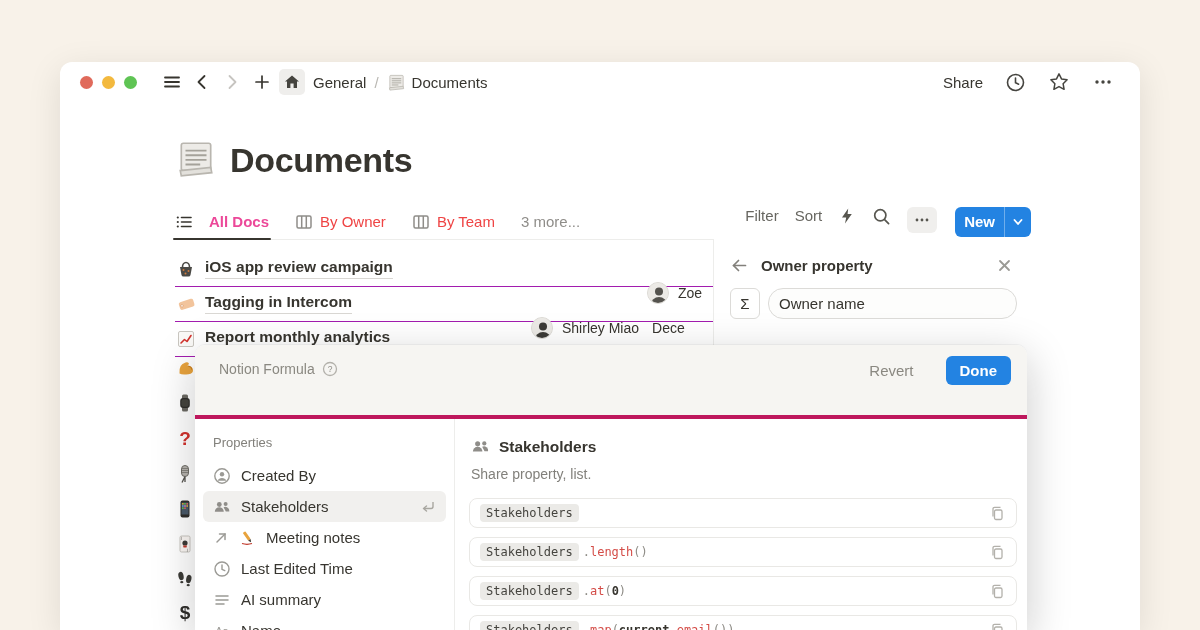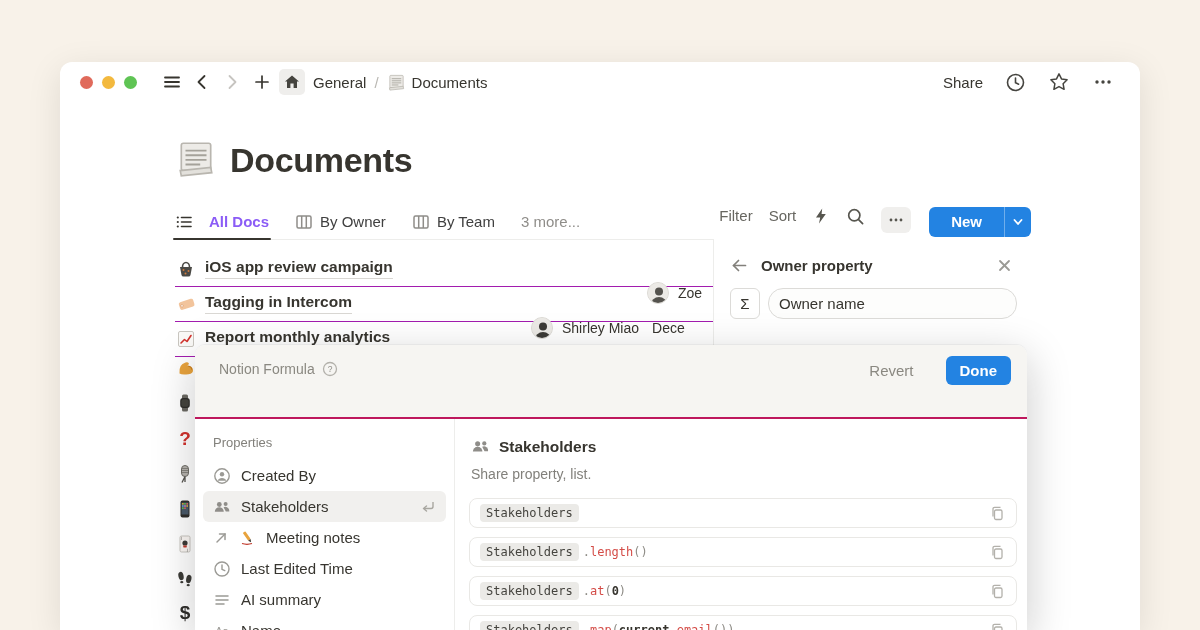--- a/index.html
+++ b/index.html
@@ -26,29 +26,29 @@
   .crumb { display:flex; align-items:center; gap:6px; font-size:15px; margin-left:4px; }
   .crumb .sep { color:#b9b7b2; margin:0 2px; }
   .chrome-right { margin-left:auto; display:flex; align-items:center; gap:22px; }
   .share { font-size:15px; }
   
   .page-title { position:absolute; left:115px; top:76px; display:flex; align-items:flex-end; gap:13px; }
   .page-title h1 { font-size:34px; font-weight:800; letter-spacing:-0.3px; }
   
   .content-head { position:absolute; left:115px; top:142px; width:856px; height:36px; border-bottom:1px solid #ededeb; display:flex; align-items:center; }
   .tabs { display:flex; align-items:center; gap:26px; height:100%; }
-  .tab { display:flex; align-items:center; gap:7px; font-size:15px; color:#404040; height:100%; position:relative; }
-  .tab.active { color:#8b5cf6; font-weight:600;gap:16px; }
+  .tab { display:flex; align-items:center; gap:7px; font-size:15px; color:#ef4444; height:100%; position:relative; }
+  .tab.active { color:#ec4899; font-weight:600;gap:16px; }
   .tab.active::after { content:""; position:absolute; left:-2px; right:-2px; bottom:-1px; height:2px; background:#37352f; border-radius:1px; }
   .tab-more { font-size:15px; color:#8f8d89; margin-left:0; }
   .tools { margin-left:auto; display:flex; align-items:flex-start; gap:16px; }
   .tool-label { font-size:15px; color:#676660; }
   .dots-btn { width:30px; height:26px; background:#f0efed; border-radius:6px; display:flex; align-items:center; justify-content:center; }
   .new-btn { display:flex; align-items:stretch; height:30px; border-radius:6px; overflow:hidden; background:#2383e2; color:#fff; margin-left:2px; }
-  .new-btn .nb-label { display:flex; align-items:center; padding:0 22px; font-size:15px; font-weight:600; }
+  .new-btn .nb-label { display:flex; align-items:center; padding:0 9px; font-size:15px; font-weight:600; }
   .new-btn .nb-div { width:1px; background:rgba(255,255,255,.35); }
   .new-btn .nb-arrow { display:flex; align-items:center; justify-content:center; width:26px; }
   
   .rows { position:absolute; left:115px; top:190px; width:538px; z-index:1; }
   .doc-row { position:relative; height:35px; border-bottom:1px solid #a21caf; }
   .row-icon { position:absolute; left:1px; top:7px; width:20px; height:20px; }
   .row-title { position:absolute; left:30px; top:6px; font-size:15.5px; font-weight:600; border-bottom:1px solid #d9d7d3; padding-bottom:2px; white-space:nowrap; }
   .row-meta { position:absolute; top:6px; display:flex; align-items:center; gap:9px; font-size:14px; white-space:nowrap;margin-top:24px; }
   .row-meta .date { margin-left:4px; }
   .avatar { width:22px; height:22px; border-radius:50%; background:#e9e7e3; overflow:hidden; flex:none; border:1px solid #dddbd6; }
@@ -61,21 +61,21 @@
   .dollar { color:#2f2e2b; font-weight:800; font-size:19px; }
   
   .panel { position:absolute; left:653px; top:177px; width:318px; height:391px; background:#fff; border-left:1px solid #ededeb; z-index:2; }
   .panel-head { display:flex; align-items:center; gap:12px; padding:17px 18px 0 16px; }
   .panel-title { font-size:15px; font-weight:700; flex:1; }
   .sigma-row { display:flex; align-items:center; gap:8px; padding:13px 14px 0 16px; }
   .sigma-box { width:30px; height:31px; border:1px solid #dcdbd8; border-radius:6px; display:flex; align-items:center; justify-content:center; font-size:15px; flex:none; background:#fff; }
   .name-input { flex:1; height:31px; border:1px solid #dcdbd8; border-radius:15px; padding:0 10px; font-size:15px; font-family:"Liberation Sans",sans-serif; color:#37352f; background:#fdfdfc; outline:none; }
   
   .modal { position:absolute; left:135px; top:283px; width:832px; height:285px; background:#fff; border-radius:10px 10px 0 0; box-shadow:0 -1px 0 rgba(0,0,0,.04), 0 12px 44px rgba(15,15,15,.22); z-index:5; overflow:hidden; }
-  .modal-head { position:relative; height:74px; background:#f6f5f2; border-bottom:2px solid #be185d; }
+  .modal-head { position:relative; height:74px; background:#f6f5f2; border-bottom:4px solid #be185d; }
   .fh-label { position:absolute; left:24px; top:16px; display:flex; align-items:center; gap:7px; font-size:14px; color:#8a8881; }
   .fh-actions { position:absolute; right:16px; top:11px; display:flex; align-items:center; gap:32px; }
   .revert { font-size:15px; color:#8a8881; }
   .done-btn { height:29px; padding:0 14px; background:#2383e2; color:#fff; font-size:15px; font-weight:600; border:none; border-radius:6px; display:flex; align-items:center; font-family:"Liberation Sans",sans-serif; }
   .modal-body { display:flex; height:211px; }
   .props-col { width:260px; border-right:1px solid #ededeb; padding:10px 8px 0; }
   .props-label { font-size:13px; color:#82807b; margin:6px 10px 10px; }
   .prop-item { height:31px; display:flex; align-items:center; gap:10px; padding:0 10px; border-radius:6px; font-size:15px; color:#37352f; margin-bottom:0; }
   .prop-item.selected { background:#f1f0ee; }
   .prop-item .grow { flex:1; }

